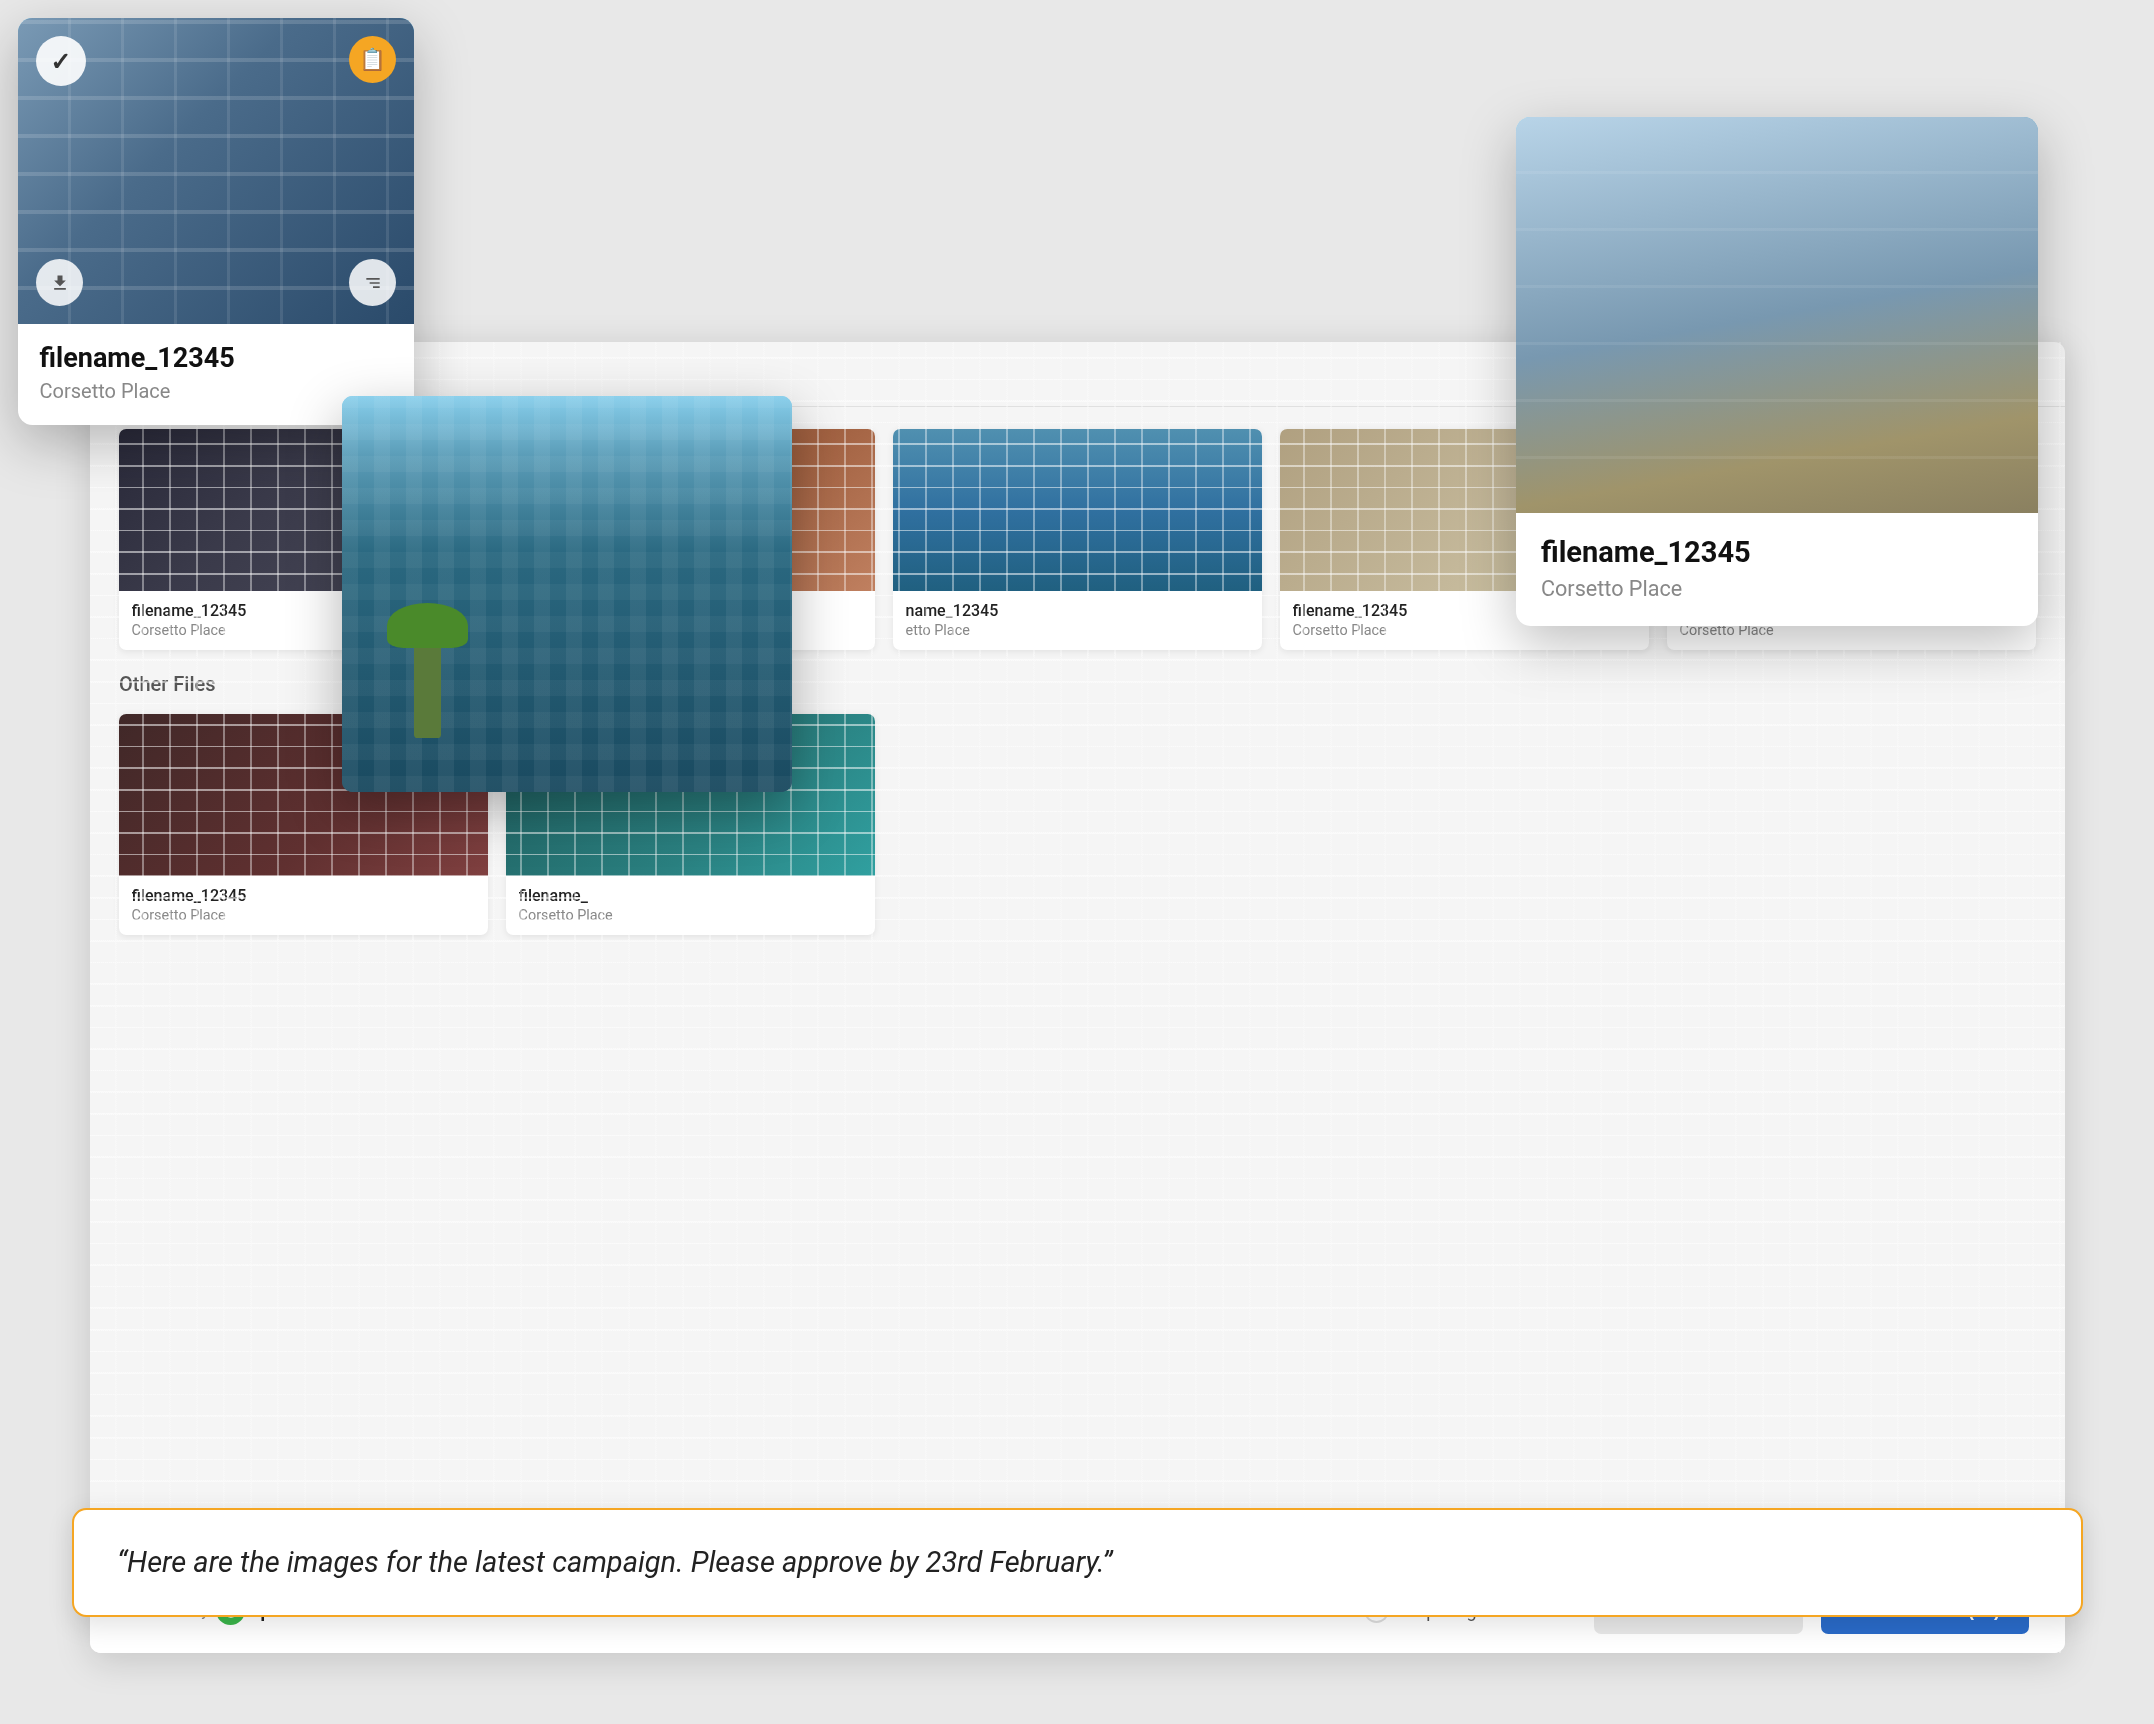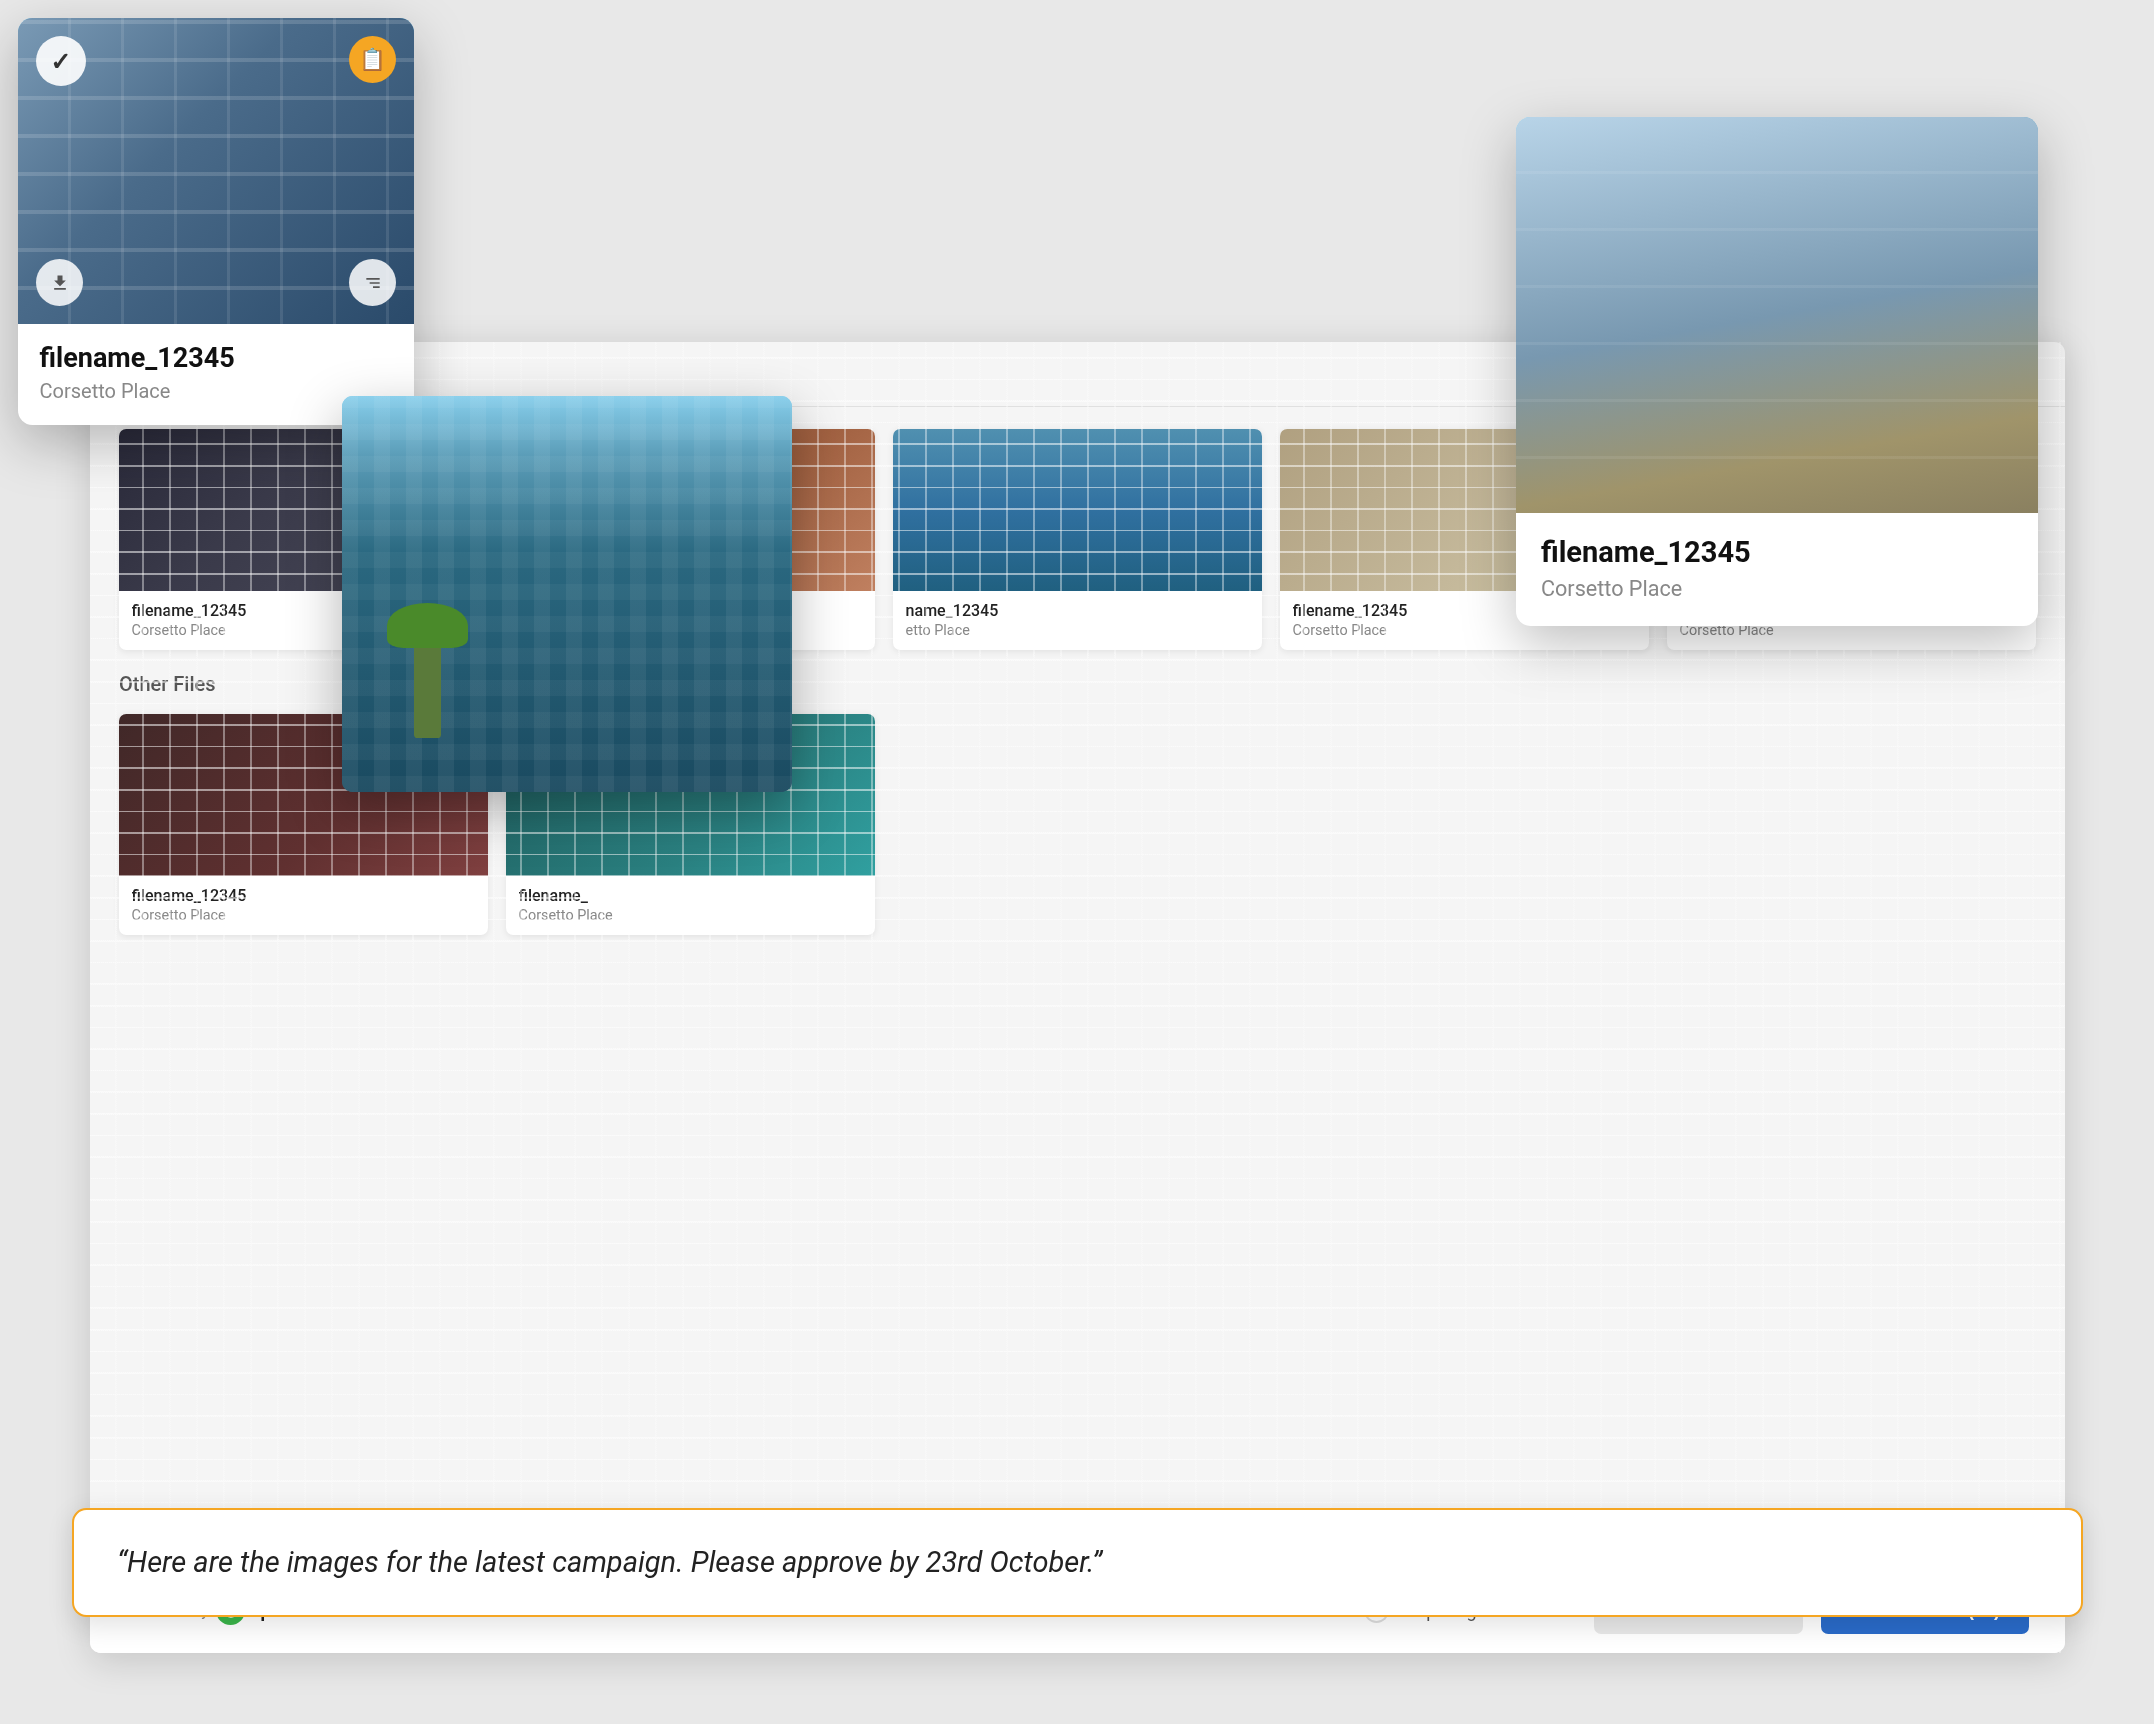--- a/index.html
+++ b/index.html
@@ -652,15 +652,15 @@
     <div class="fc2-location">Corsetto Place</div>
   </div>
 </div>
 
 <div class="floating-center">
   <div class="glass-building"></div>
   <div class="palm-tree"></div>
 </div>
 
 <div class="quote-box">
-  <span>“Here are the images for the latest campaign. Please approve by 23rd October.”</span>
+  <span>“Here are the images for the latest campaign. Please approve by 23rd February.”</span>
 </div>
 
 
 </body></html>

